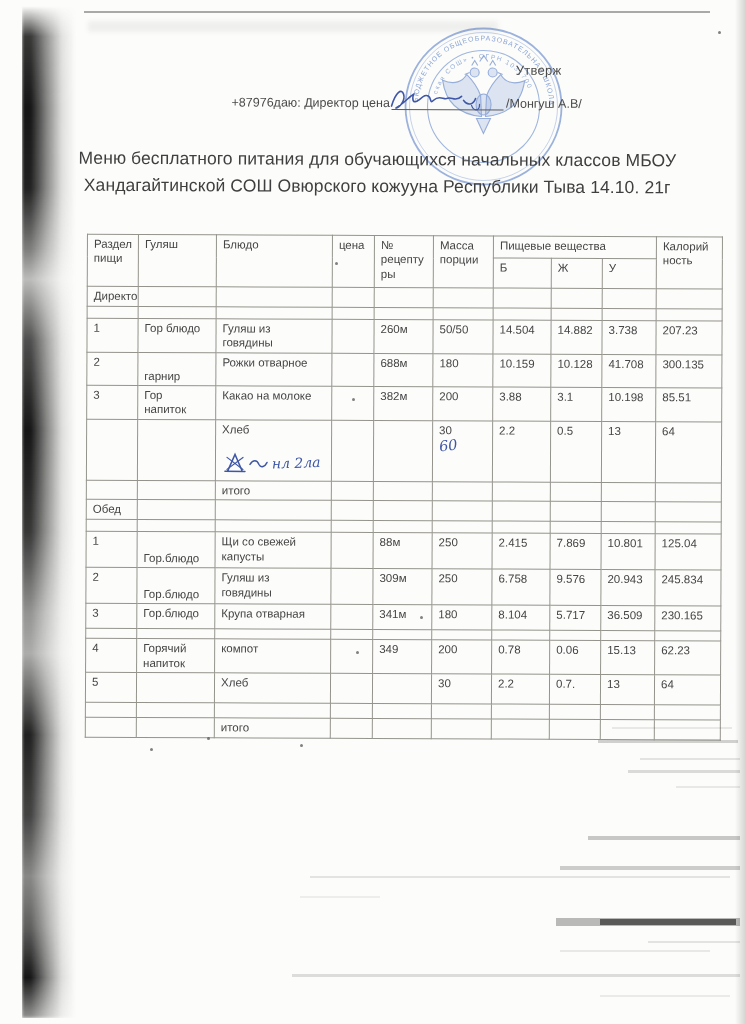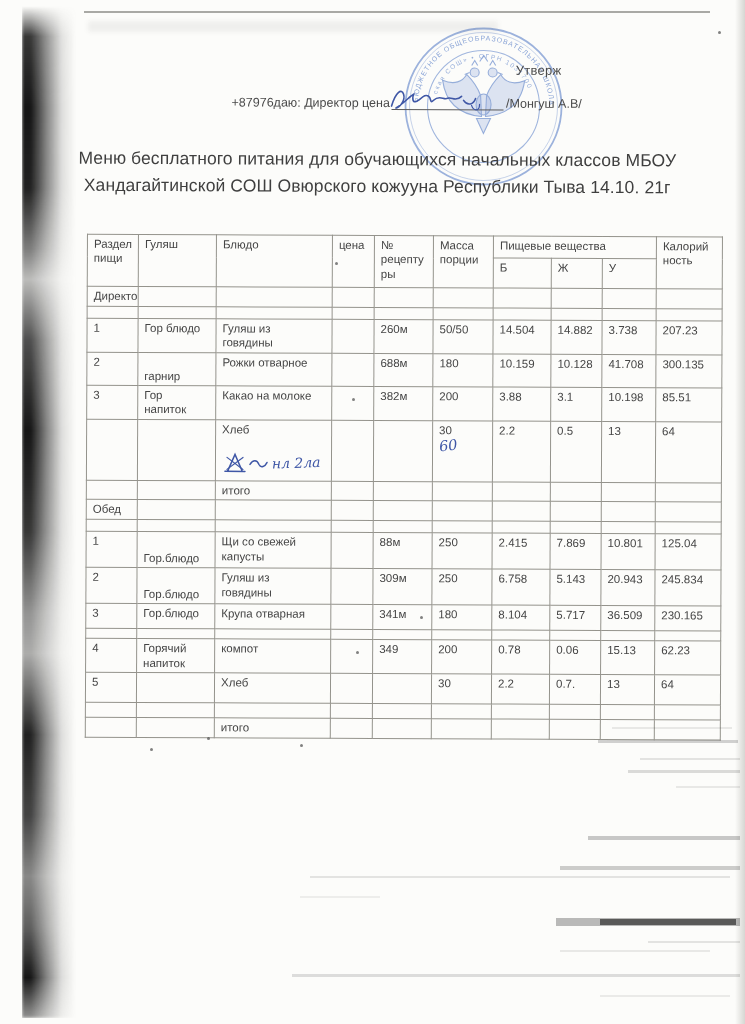--- a/index.html
+++ b/index.html
@@ -286,21 +286,21 @@
         </tr>
         <tr style="height: 36px;">
           <td><span>2</span></td>
           <td class="vb"><span>Гор.блюдо</span></td>
           <td><span>Гуляш из
 говядины</span></td>
           <td><span></span></td>
           <td><span>309м</span></td>
           <td><span>250</span></td>
           <td><span>6.758</span></td>
-          <td><span>5.143</span></td>
+          <td><span>9.576</span></td>
           <td><span>20.943</span></td>
           <td><span>245.834</span></td>
         </tr>
         <tr style="height: 25px;">
           <td><span>3</span></td>
           <td><span>Гор.блюдо</span></td>
           <td><span>Крупа отварная</span></td>
           <td><span></span></td>
           <td><span>341м</span></td>
           <td><span>180</span></td>

